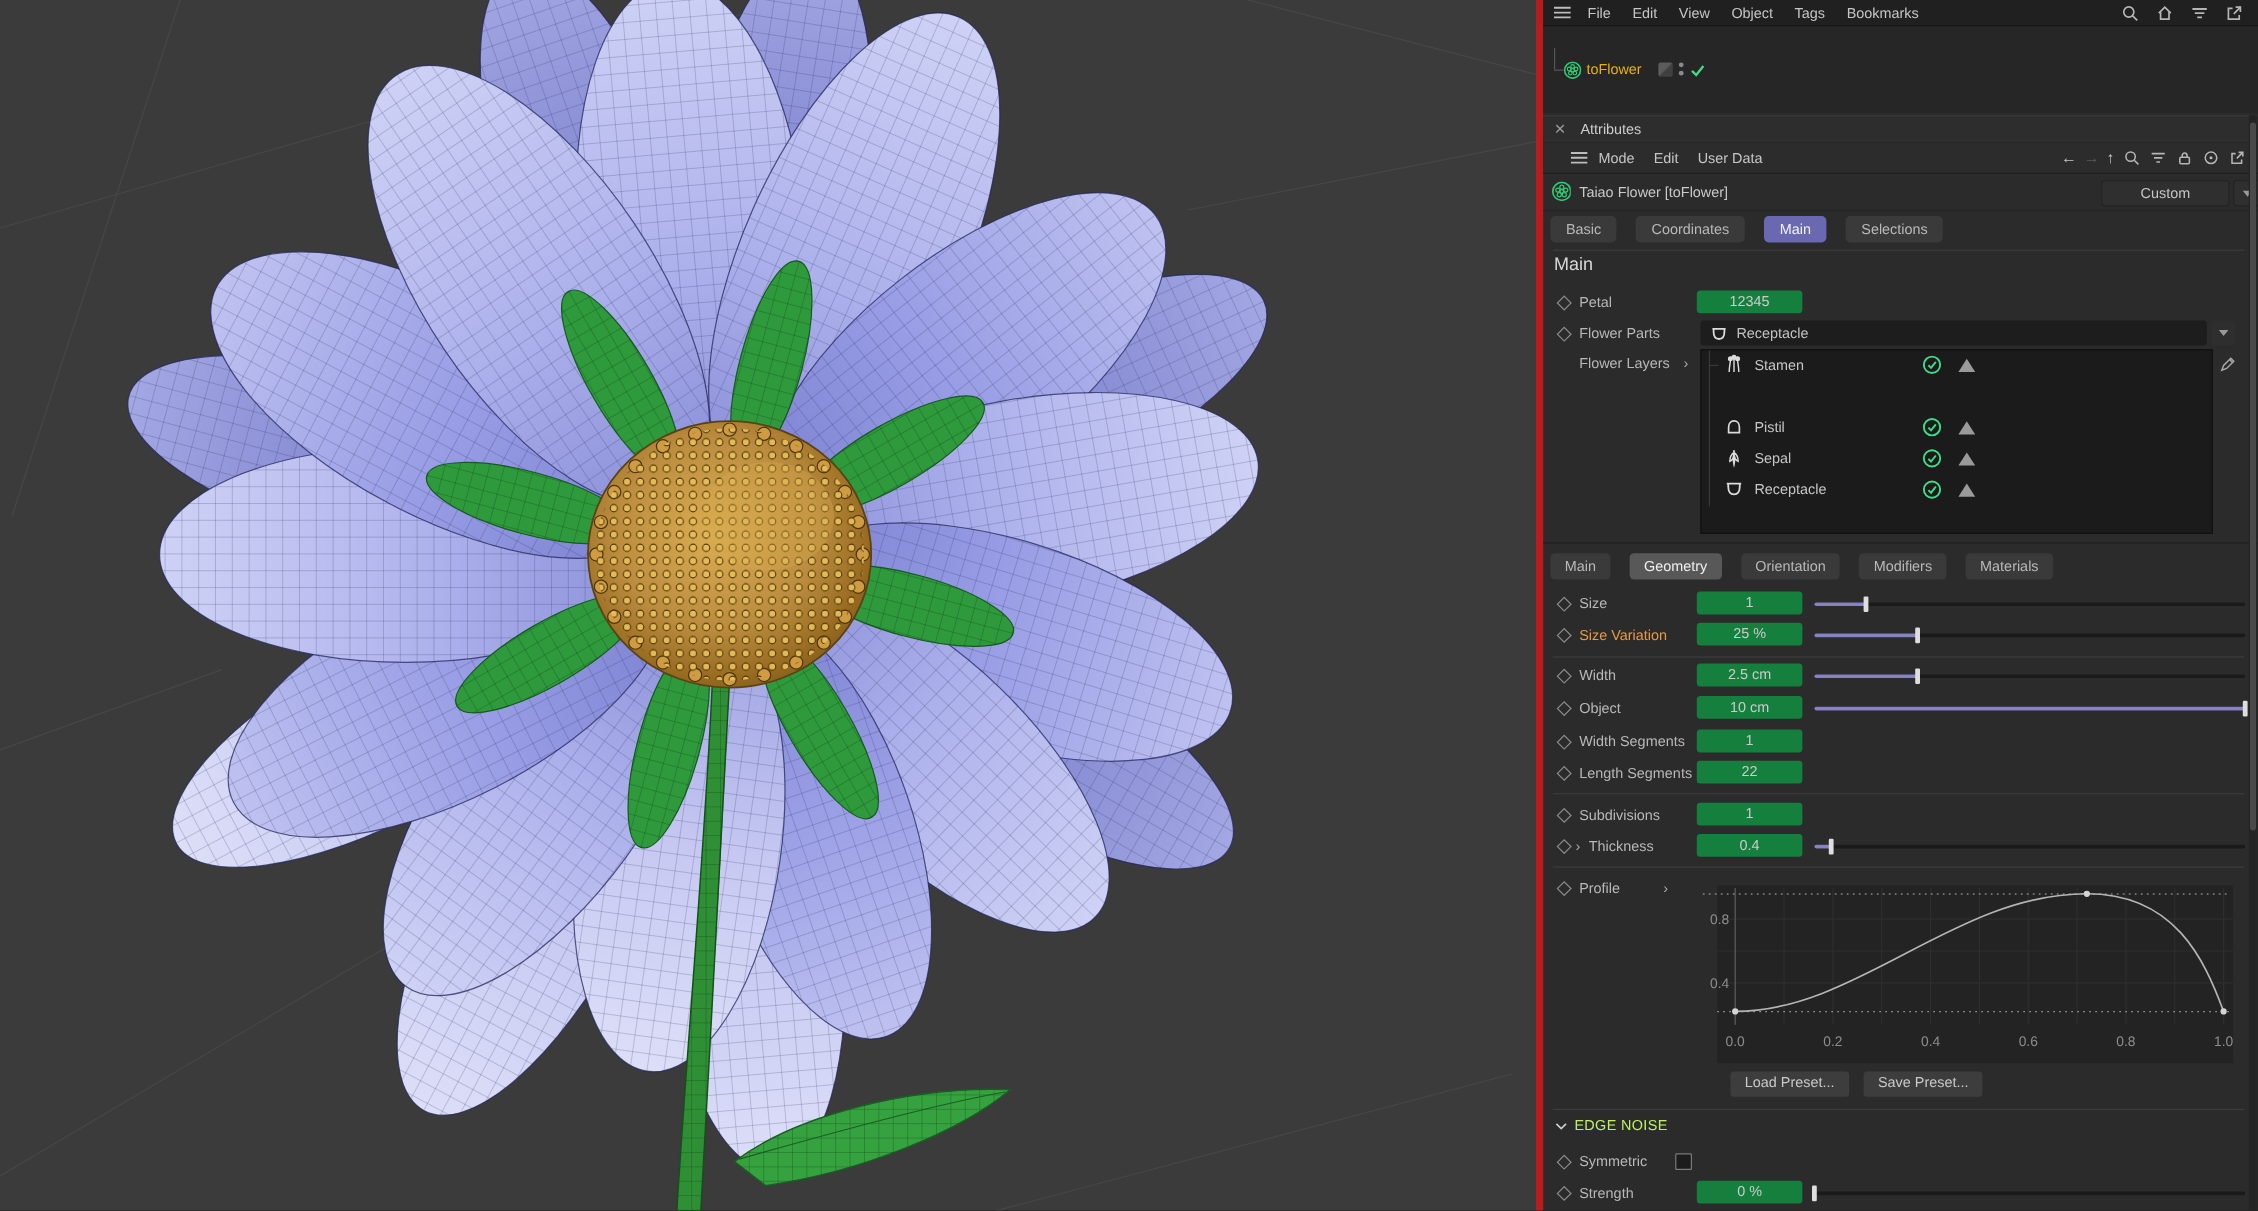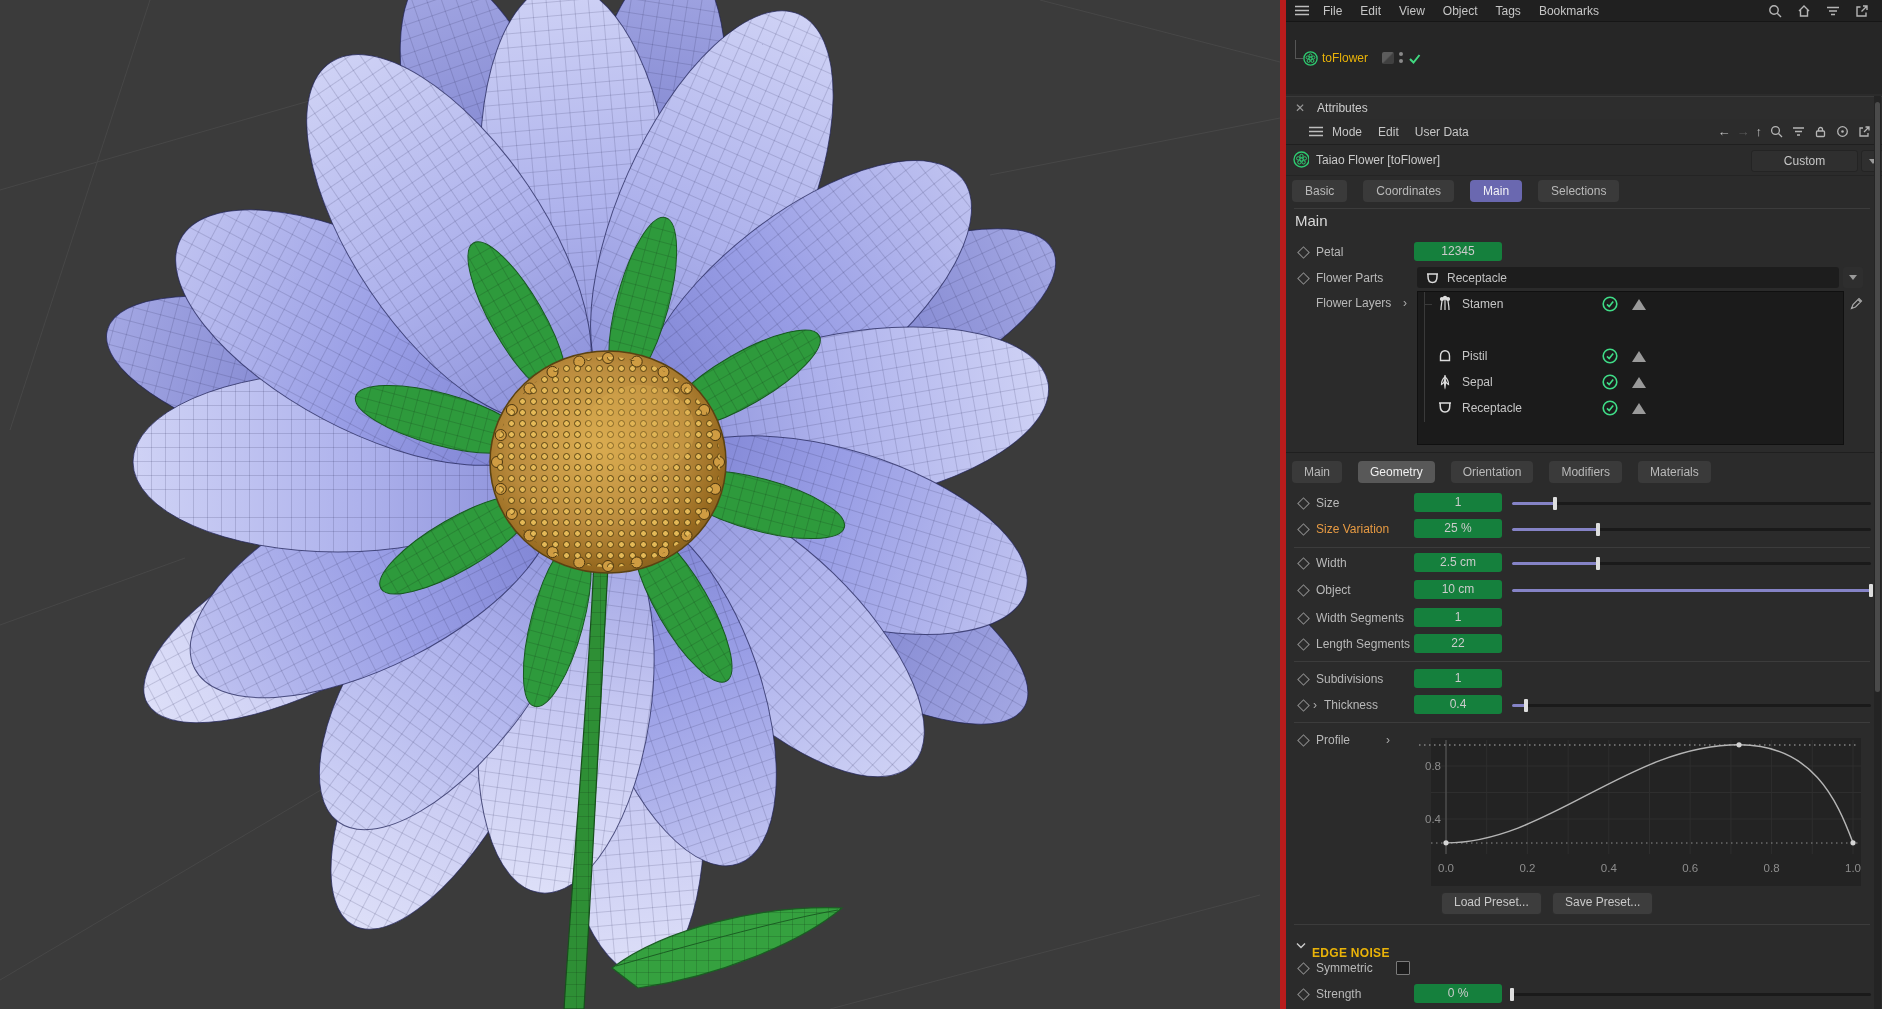--- a/index.html
+++ b/index.html
@@ -77,21 +77,21 @@
   .ll-name.sel{color:#e69a43;}
   .ll-check{position:absolute;left:184px;top:3px;}
   .ll-tri{position:absolute;left:214px;top:6px;width:0;height:0;border-left:7px solid transparent;border-right:7px solid transparent;border-bottom:11px solid #9a9a9a;}
   #pencil{position:absolute;left:563px;top:296px;}
   
   #profile-graph{position:absolute;left:115px;top:736px;width:460px;height:152px;}
   
   .pbtn{position:absolute;top:892px;height:21px;background:#3d3d3d;border:1px solid #2c2c2c;border-radius:4px;color:#c9c9c9;line-height:19px;padding:0 12px;}
   
   #en-header{position:absolute;left:10px;top:931px;display:flex;align-items:center;gap:6px;}
-  #en-title{font-weight:bold;color:#eab308;letter-spacing:.3px;margin-top:15px;}
+  #en-title{font-weight:normal;color:#bef264;letter-spacing:.3px;}
   .checkbox{position:absolute;left:110px;top:4px;width:12px;height:12px;border:1px solid #7a7a7a;background:#1c1c1c;border-radius:1px;}
   
   #scrollbar{position:absolute;right:1px;top:96px;width:7px;bottom:0;background:#242424;}
   #scroll-thumb{position:absolute;left:1px;top:6px;width:5px;height:590px;background:#4a4a4a;border-radius:3px;}
   svg{display:block;}
 </style>
 </head>
 <body>
 
 <div id="stage">

